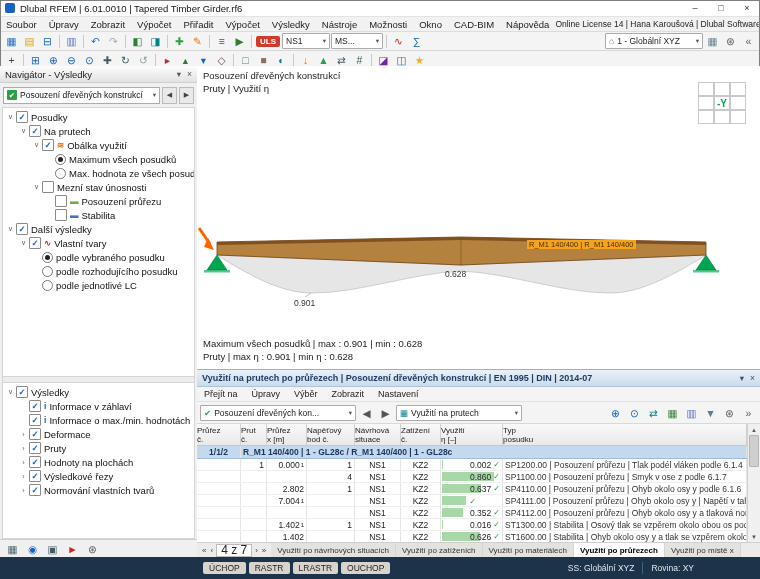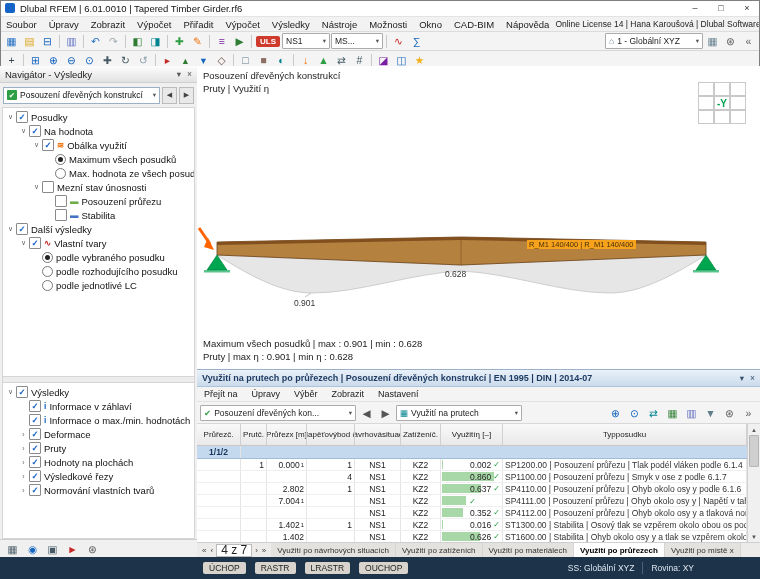--- a/index.html
+++ b/index.html
@@ -74,21 +74,21 @@
   #bottom-panel{position:absolute;left:197px;top:369px;width:563px;height:188px;background:#f0f0f0;border-top:1px solid #9ab0c8;display:flex;flex-direction:column}
   .bp-title{height:16px;background:linear-gradient(#e9f1f9,#cbdbeb);display:flex;align-items:center;font-size:9px;font-weight:bold;color:#1f3b63;padding:0 5px;border-bottom:1px solid #aec4da;white-space:nowrap;overflow:hidden}
   .bp-title .hicons{margin-left:auto;display:flex;gap:6px;font-weight:normal;color:#33516f;font-size:8.5px}
   .bp-menu{height:14px;display:flex;align-items:center;font-size:9px;background:#f4f4f4;border-bottom:1px solid #e2e2e2;color:#1a1a1a}
   .bp-menu span{padding:0 7px}
   .bp-toolbar{height:21px;display:flex;align-items:center;gap:2px;padding:0 3px;background:#f4f4f4;border-bottom:1px solid #d8d8d8}
 
   #tbl{flex:1;background:#fff;display:flex;overflow:hidden}
   #tbl-main{flex:1;display:flex;flex-direction:column;overflow:hidden}
   .thead{display:flex;background:linear-gradient(#f9f9f9,#e9e9e9);border-bottom:1px solid #c8c8c8;height:21px;flex:0 0 auto}
-  .th{border-right:1px solid #d0d0d0;display:flex;flex-direction:row;align-items:center;justify-content:center;box-sizing:border-box;overflow:hidden}
+  .th{border-right:1px solid #d0d0d0;display:flex;flex-direction:column;justify-content:center;box-sizing:border-box;overflow:hidden}
   .thl{font-size:8px;line-height:9px;color:#222;white-space:nowrap}
   .th.flex{flex:1}
   .tr{display:flex;height:11px;border-bottom:1px solid #efefef;flex:0 0 auto}
   .tr.section{height:12px;background:#c4d9ee;border-bottom:1px solid #9fbdd9}
   .td{border-right:1px solid #e4e4e4;padding:0 2px;display:flex;align-items:center;justify-content:center;font-size:8.5px;color:#222;box-sizing:border-box;overflow:hidden;white-space:nowrap}
   .td.flex{flex:1}
   .td.num{justify-content:flex-end}
   .td.typ{justify-content:flex-start;color:#333}
   .td sup{font-size:6px;line-height:0;margin-left:1px}
   .sec-id{font-weight:bold;color:#17365d}
@@ -104,21 +104,21 @@
 
   .bp-tabs{height:15px;display:flex;align-items:stretch;background:#ecebe9;border-top:1px solid #cfcfcf;font-size:8px;flex:0 0 auto;overflow:hidden}
   .pager{display:flex;align-items:center;gap:2px;padding:0 4px;color:#444}
   .pagerbtn{font-size:8px;color:#444;padding:0 1px}
   .pagerlabel{background:#fff;border:1px solid #bbb;padding:0 4px;font-size:12px;color:#222;line-height:11px}
   .tab{padding:0 6px;display:flex;align-items:center;border-right:1px solid #d5d5d5;color:#333;background:#e4e2df;white-space:nowrap}
   .tab.active{background:#fff;font-weight:bold;color:#000}
 
   
   #statusbar{position:absolute;left:0;top:557px;width:760px;height:22px;background:#1d3349;display:flex;align-items:center;color:#dfe8f2;font-size:8.5px}
-  .sb-chips{margin-left:203px;display:flex;gap:9px}
+  .sb-chips{margin-left:203px;display:flex;gap:3px}
   .sb-chip{background:#d8d4cd;color:#1d1d1d;padding:1px 6px;border-radius:2px;line-height:10px}
   .sb-spacer{flex:1}
   .sb-sep{width:1px;height:12px;background:#45617f;margin:0 8px}
   .sb-text{white-space:nowrap}
   .sb-last{margin-right:66px}
 </style>
 </head>
 <body>
 
 <div id="app">
@@ -242,21 +242,21 @@
     <div class="nav-body">
       <div id="tree-upper">
           <div class="trow" style="padding-left: 2px;">
             <span class="texp">∨</span>
             <span class="tcb">✓</span>
             <span class="tlabel">Posudky</span>
           </div>
           <div class="trow" style="padding-left: 15px;">
             <span class="texp">∨</span>
             <span class="tcb">✓</span>
-            <span class="tlabel">Na hodnota</span>
+            <span class="tlabel">Na prutech</span>
           </div>
           <div class="trow" style="padding-left: 28px;">
             <span class="texp">∨</span>
             <span class="tcb">✓</span>
             <span class="ticon" style="color: rgb(239, 108, 0);">≋</span>
             <span class="tlabel">Obálka využití</span>
           </div>
           <div class="trow" style="padding-left: 41px;">
             <span class="texp"></span>
             <span class="trad sel"></span>
@@ -482,20 +482,21 @@
               <div class="thl">η [–]</div>
             </div>
             <div class="th flex">
               <div class="thl">Typ</div>
               <div class="thl">posudku</div>
             </div>
           </div>
         <div id="tbl-body">
             <div class="tr section">
               <div class="td sec-id" style="width: 44px;">1/1/2</div>
+              <div class="td sec-desc flex">R_M1 140/400 | 1 - GL28c / R_M1 140/400 | 1 - GL28c</div>
             </div>
             <div class="tr">
               <div class="td" style="width: 44px;"></div>
               <div class="td num" style="width: 26px;">1</div>
               <div class="td num" style="width: 40px;">0.000<sup>1</sup></div>
               <div class="td num" style="width: 48px;">1</div>
               <div class="td" style="width: 46px;">NS1</div>
               <div class="td" style="width: 40px;">KZ2</div>
               <div class="td uti" style="width: 62px;">
                 <span class="ubar" style="width: 0.2%;"></span>

